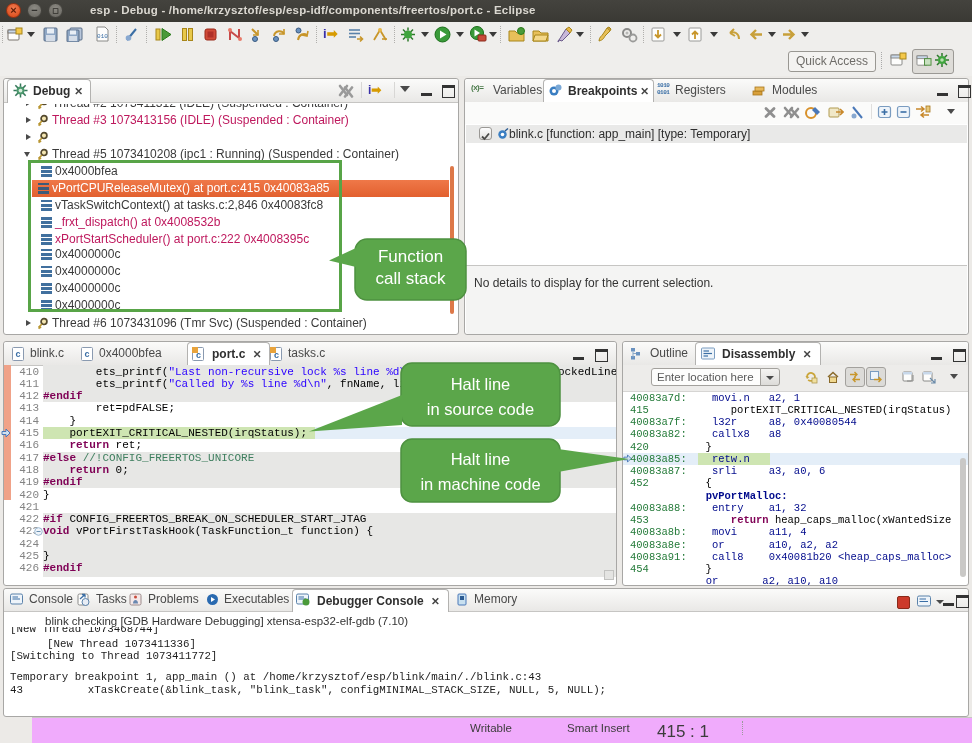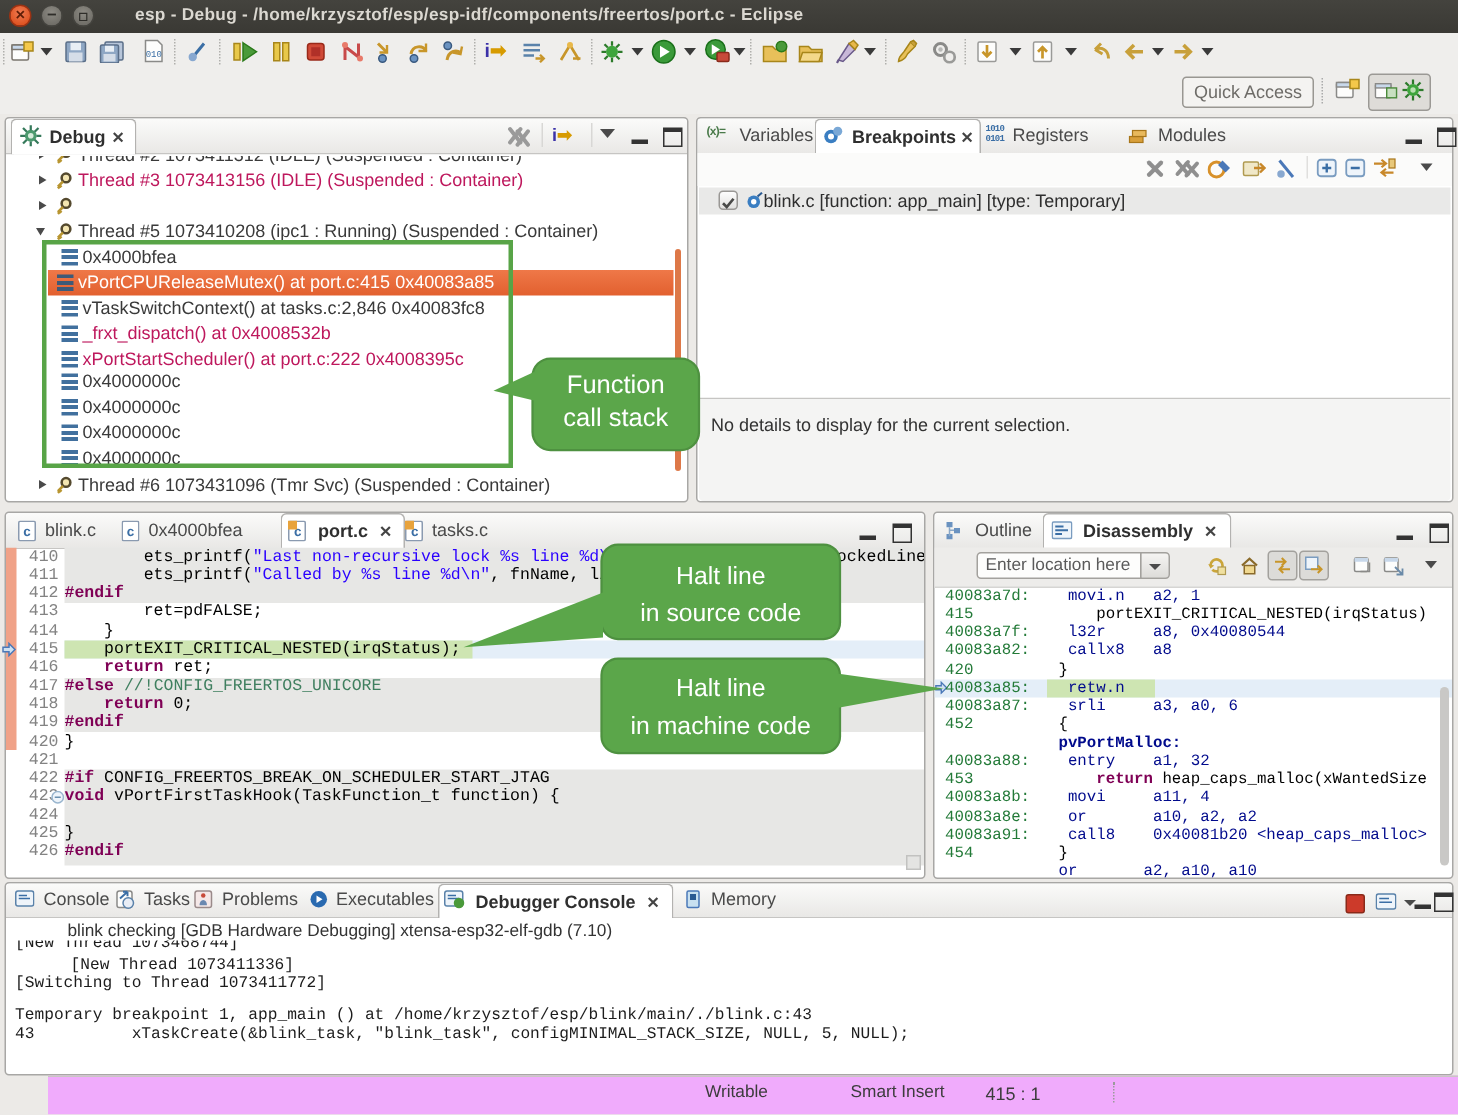--- a/index.html
+++ b/index.html
@@ -636,21 +636,21 @@
     <div class="cmono" style="top:10.5px;margin-left:37px;">[New Thread 1073411336]</div>
     <div class="cmono" style="top:23px;">[Switching to Thread 1073411772]</div>
     <div class="cmono" style="top:44px;">Temporary breakpoint 1, app_main () at /home/krzysztof/esp/blink/main/./blink.c:43</div>
     <div class="cmono" style="top:57px;">43          xTaskCreate(&amp;blink_task, "blink_task", configMINIMAL_STACK_SIZE, NULL, 5, NULL);</div>
   </div>
 </div>
 
 <div class="ab" style="left:0;top:717px;width:972px;height:26px;background:#f0abfc;border-top:1px solid #c9c7c4;box-sizing:border-box;margin-left:32px;">
   <div class="ab" style="left:438px;top:4px;font-size:11.5px;color:#3c3c3c;">Writable</div>
   <div class="ab" style="left:535px;top:4px;font-size:11.5px;color:#3c3c3c;">Smart Insert</div>
-  <div class="ab" style="left:625px;top:4px;font-size:12px;color:#3c3c3c;">415 : 1</div>
+  <div class="ab" style="left:625px;top:4px;font-size:17px;color:#3c3c3c;">415 : 1</div>
   <div class="ab" style="left:710px;top:3px;height:14px;border-left:1px dotted #9a9a9a;"></div>
 </div>
 
 <div class="ab" style="left:28px;top:160px;width:314px;height:152px;border:3px solid #58a447;z-index:55;box-sizing:border-box;"></div>
 <svg class="ab" style="left:326px;top:237px;z-index:60;" width="142" height="65" viewBox="0 0 142 65">
   <path d="M41 2 h87 a12 12 0 0 1 12 12 v37 a12 12 0 0 1-12 12 H41 a12 12 0 0 1-12-12 V14 a12 12 0 0 1 12-12 Z" fill="#5ba64a" stroke="#4e9140" stroke-width="1.5"></path>
   <polygon points="30,11 30,30 3,23.5" fill="#5ba64a"></polygon>
 </svg>
 <div class="ab" style="left:355px;top:239px;width:111px;z-index:61;text-align:center;color:#fff;font-size:17px;line-height:21.5px;padding-top:7px;">Function<br>call stack</div>
 <svg class="ab" style="left:305px;top:360px;z-index:60;" width="260" height="76" viewBox="0 0 260 76">

